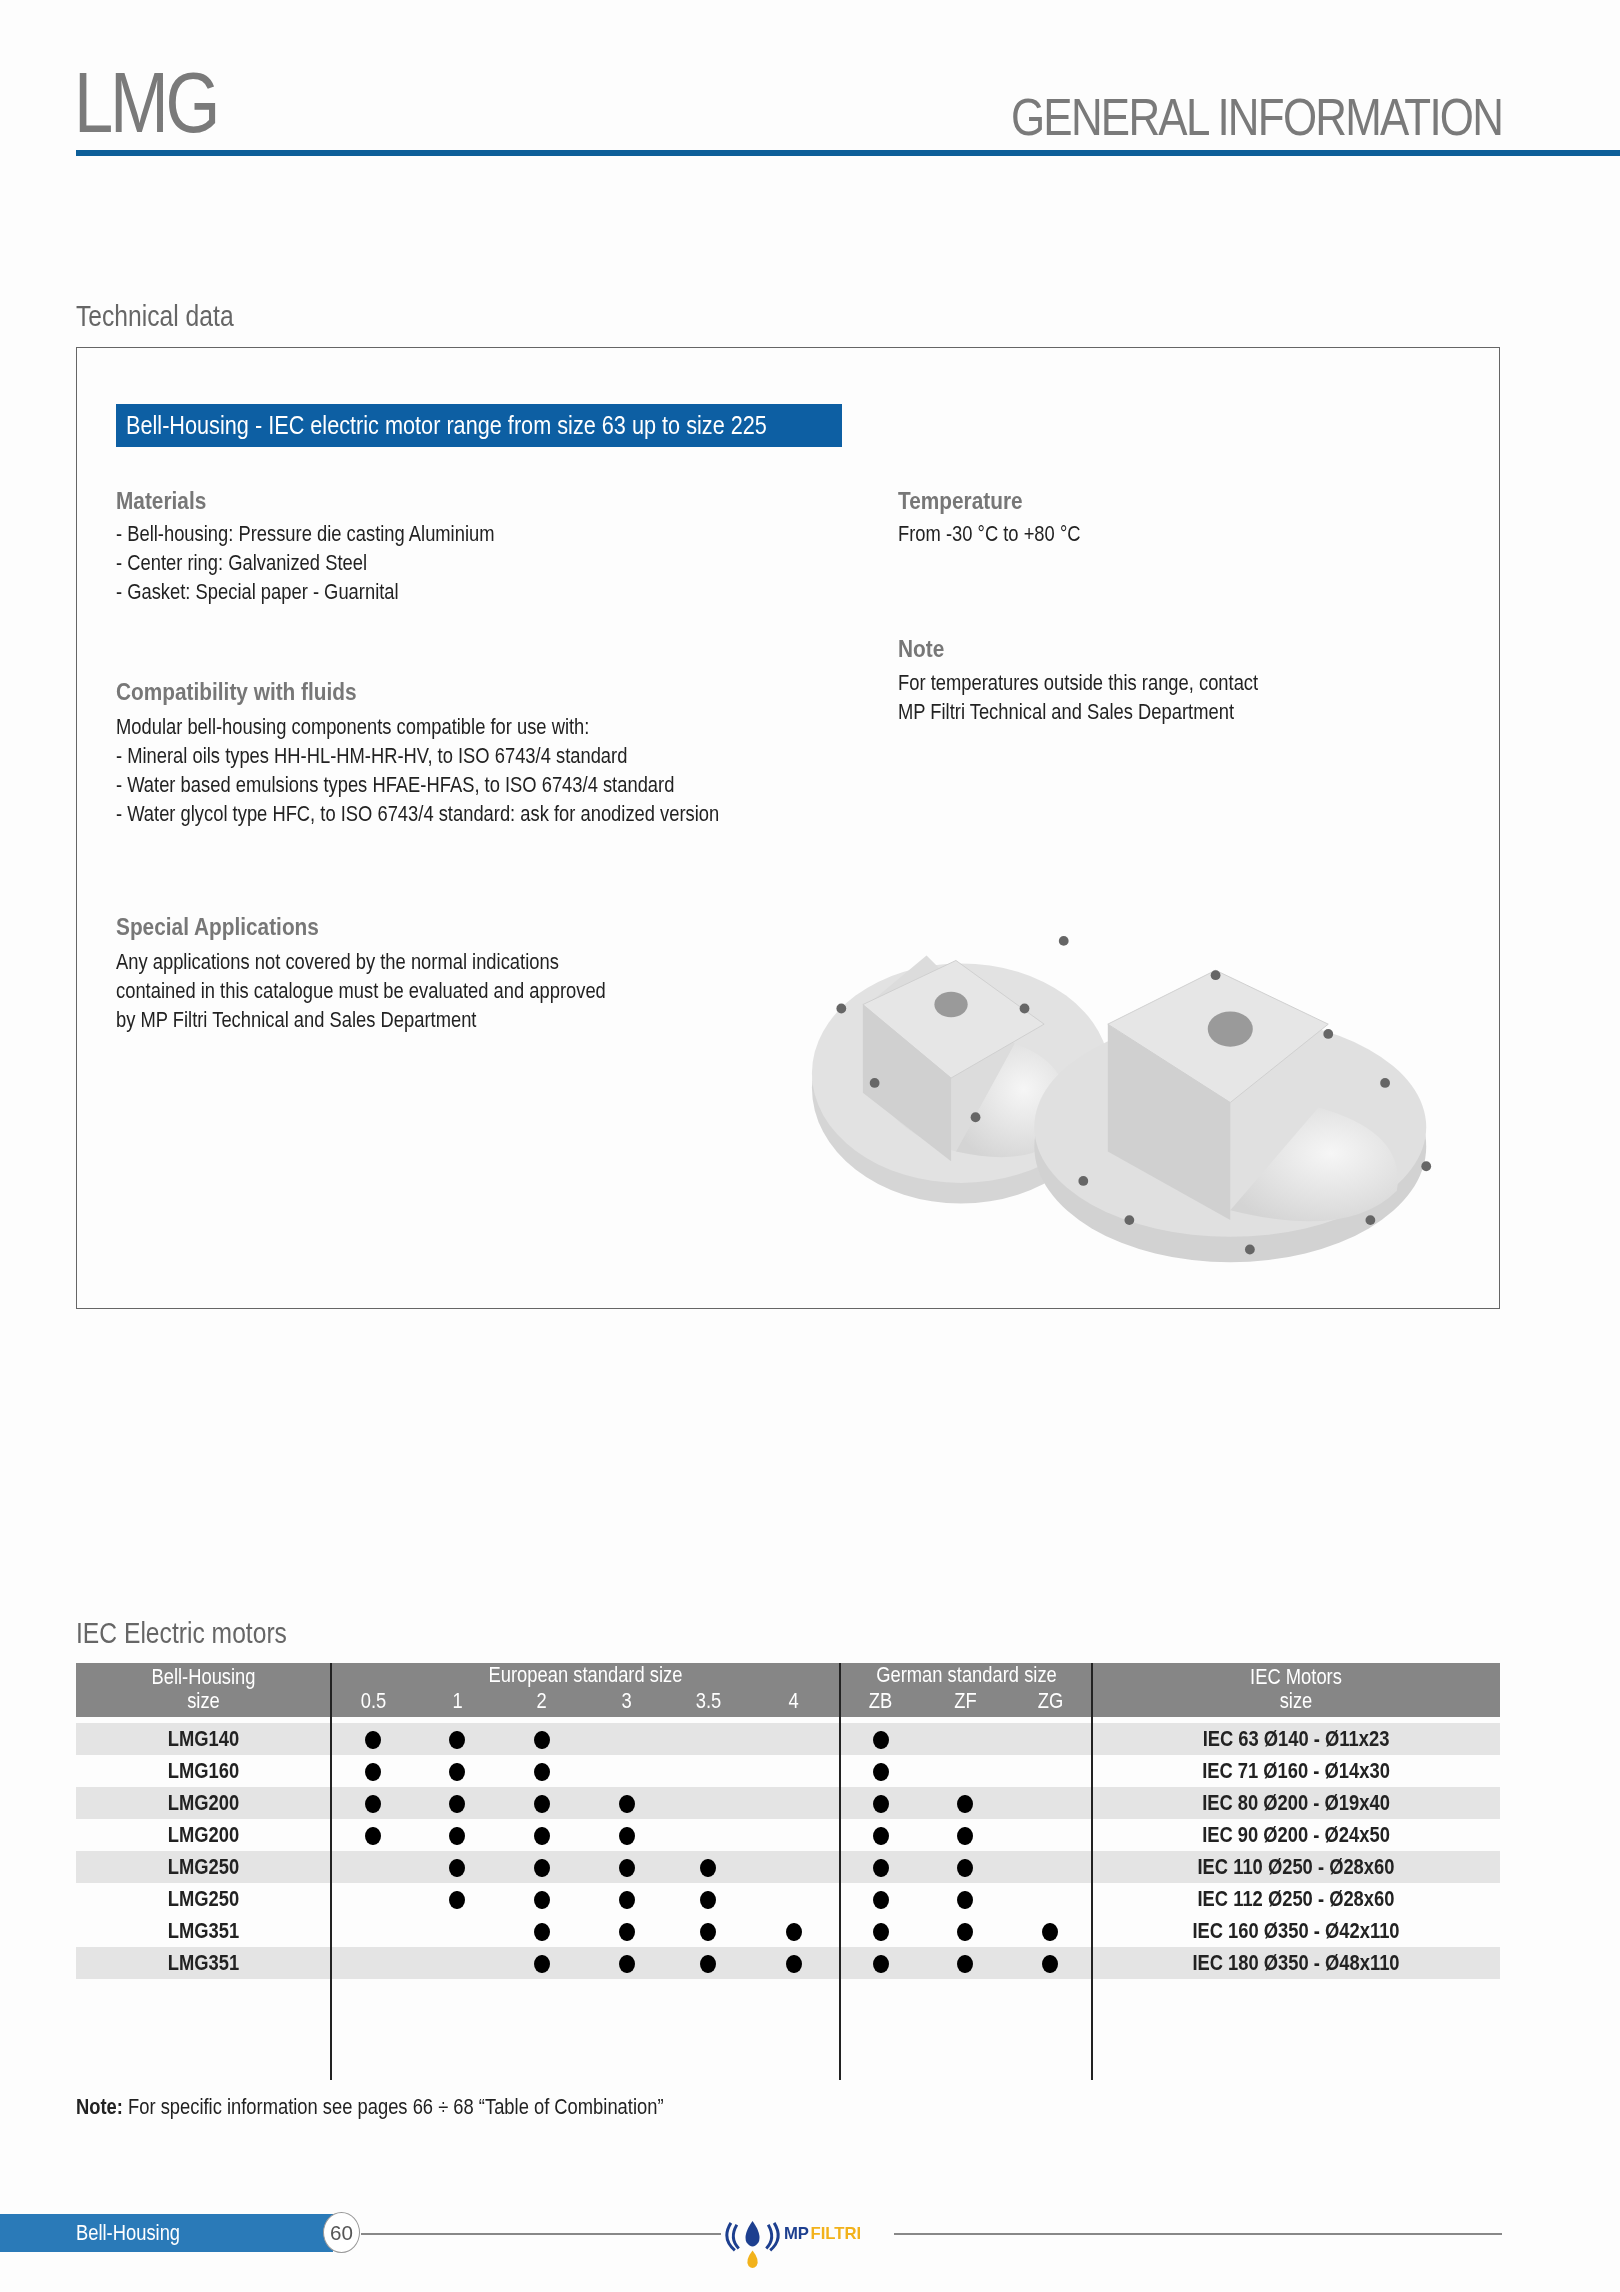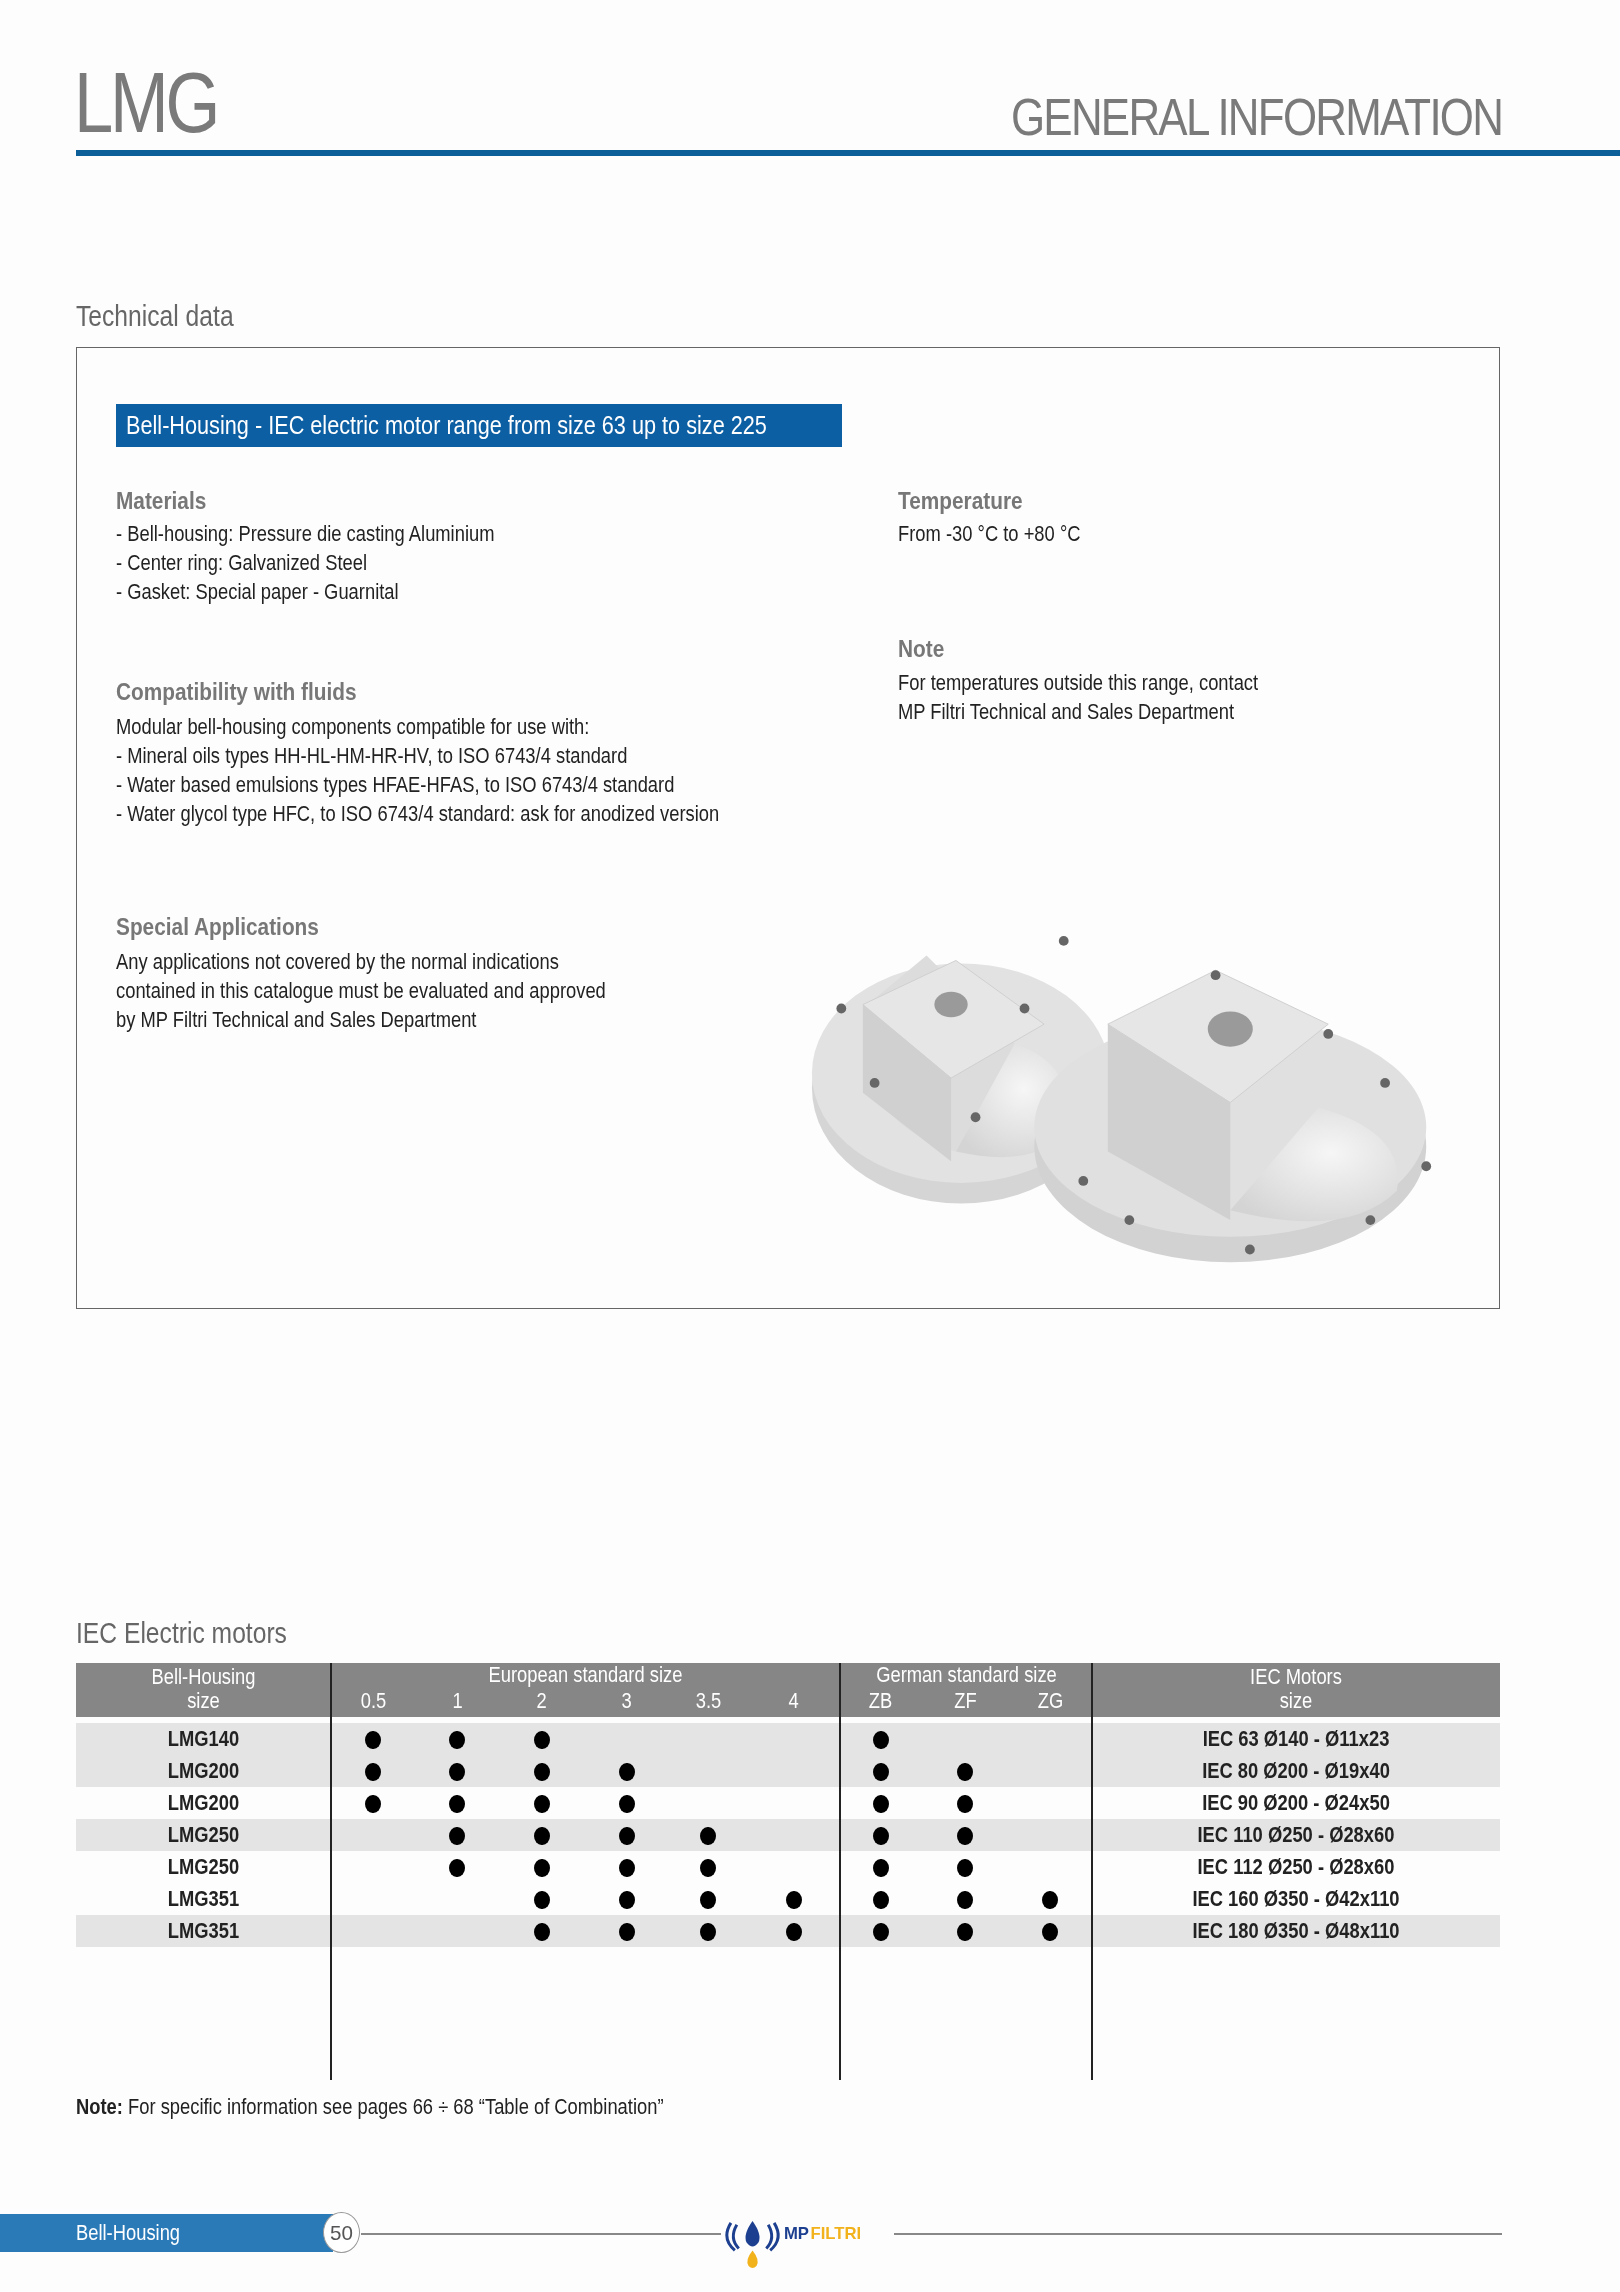--- a/index.html
+++ b/index.html
@@ -178,20 +178,28 @@
   </div>
   <div id="tbody" style="position:relative;margin-top:5.9px;">
       <div class="trow shade">
         <div class="cell-name">LMG140</div>
         <div class="dot" style="left: 289px;"></div>
         <div class="dot" style="left: 373px;"></div>
         <div class="dot" style="left: 458px;"></div>
         <div class="dot" style="left: 797px;"></div>
         <div class="cell-iec">IEC 63 Ø140 - Ø11x23</div>
       </div>
+      <div class="trow">
+        <div class="cell-name">LMG160</div>
+        <div class="dot" style="left: 289px;"></div>
+        <div class="dot" style="left: 373px;"></div>
+        <div class="dot" style="left: 458px;"></div>
+        <div class="dot" style="left: 797px;"></div>
+        <div class="cell-iec">IEC 71 Ø160 - Ø14x30</div>
+      </div>
       <div class="trow shade">
         <div class="cell-name">LMG200</div>
         <div class="dot" style="left: 289px;"></div>
         <div class="dot" style="left: 373px;"></div>
         <div class="dot" style="left: 458px;"></div>
         <div class="dot" style="left: 543px;"></div>
         <div class="dot" style="left: 797px;"></div>
         <div class="dot" style="left: 881px;"></div>
         <div class="cell-iec">IEC 80 Ø200 - Ø19x40</div>
       </div>
@@ -250,21 +258,21 @@
     </div>
   <div class="vline" style="left:254px;top:0;height:417px;"></div>
   <div class="vline" style="left:763px;top:0;height:417px;"></div>
   <div class="vline" style="left:1015px;top:0;height:417px;"></div>
 </div>
 
 <div id="table-note" class="abs"><b>Note:</b><span> For specific information see pages 66 ÷ 68 “Table of Combination”</span></div>
 
 <div id="footer-band" class="abs"></div>
 <div id="footer-label" class="abs">Bell-Housing</div>
-<div id="page-num" class="abs">50</div>
+<div id="page-num" class="abs">60</div>
 <div id="footer-line-left" class="abs"></div>
 <div id="footer-line-right" class="abs"></div>
 <svg id="footer-logo" class="abs" viewBox="0 0 172 55" aria-label="MP FILTRI">
   <g>
     <path d="M8 6 Q-2 22 12 34" stroke="#1d3f8f" stroke-width="3" fill="none"></path>
     <path d="M14 8 Q6 22 16 32" stroke="#1d3f8f" stroke-width="3" fill="none"></path>
     <path d="M52 6 Q62 22 48 34" stroke="#1d3f8f" stroke-width="3" fill="none"></path>
     <path d="M46 8 Q54 22 44 32" stroke="#1d3f8f" stroke-width="3" fill="none"></path>
     <path d="M30 4 Q40 18 36 26 Q30 34 24 26 Q20 18 30 4 Z" fill="#1d3f8f"></path>
     <path d="M30 34 Q38 44 34 50 Q30 54 26 50 Q22 44 30 34 Z" fill="#f2b21b"></path>

